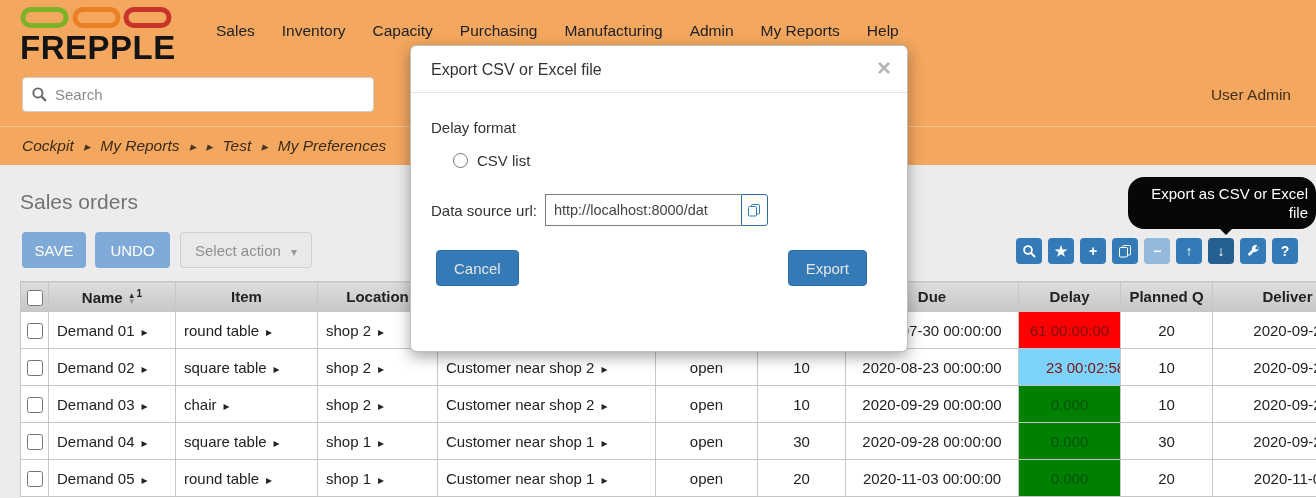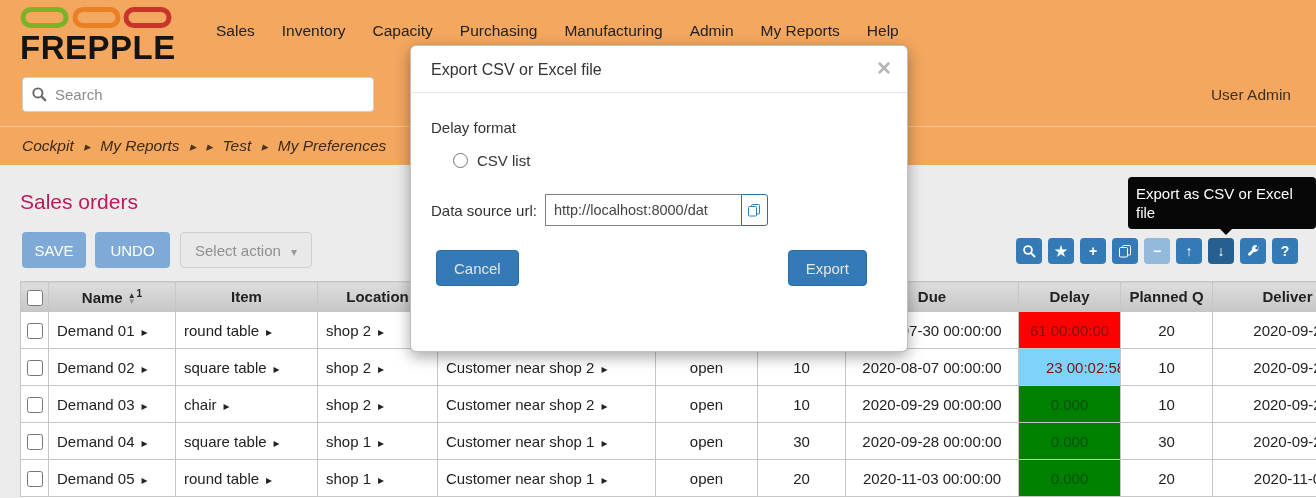--- a/index.html
+++ b/index.html
@@ -23,21 +23,21 @@
   .useradmin { position:absolute; right:25px; top:86px; font-size:15.5px; color:#42301c; cursor:pointer; }
 
   
   .breadcrumb { position:absolute; top:126px; left:0; width:100%; height:39px; background:#f3a75f;
                 border-top:1px solid #f8c68f; display:flex; align-items:center; padding-left:22px;
                 font-size:15.5px; color:#3b2b16; gap:10px;font-style:italic; }
   .breadcrumb a { cursor:pointer; }
   .bc-sep { font-size:13px; color:#4a3620; }
 
   
-  .page-title { position:absolute; left:20px; top:190px; font-size:21px; font-weight:400; color:#be185d; }
+  .page-title { position:absolute; left:20px; top:190px; font-size:21px; font-weight:400; color:#737373; }
   .btn { border:none; border-radius:4px; color:#fff; font-size:15px; cursor:pointer; font-family:inherit; }
   .btn-save { position:absolute; left:22px; top:232px; width:64px; height:36px; background:#7fa9d6; }
   .btn-undo { position:absolute; left:95px; top:232px; width:75px; height:36px; background:#7fa9d6; }
   .btn-select { position:absolute; left:180px; top:232px; height:36px; padding:0 14px;
                 background:#e9e9e9; border:1px solid #cfcfcf; border-radius:4px; color:#8f8f8f;
                 font-size:15px; cursor:pointer; font-family:inherit; }
   .btn-select .dd { font-size:12px; margin-left:6px; color:#9a9a9a; }
 
   .toolbar { position:absolute; right:18px; top:238px; display:flex; gap:6px; z-index:5; }
   .tbtn { width:26px; height:26px; border-radius:4px; background:#337ab7; color:#fff; border:none;
@@ -82,21 +82,21 @@
   .ds-input { width:196px; height:32px; border:1px solid #7e7e7e; border-right:none; padding:0 8px;
               font-size:14.5px; color:#444; outline:none; font-family:inherit; }
   .ds-copy { width:27px; height:32px; border:1px solid #2e6da4; background:#fdfdfd; border-radius:0 3px 3px 0;
              display:flex; align-items:center; justify-content:center; cursor:pointer; padding:0; }
   .modal-footer { display:flex; justify-content:space-between; margin-top:24px; padding:0 40px 0 25px; }
   .mbtn { height:36px; padding:0 17px; background:#337ab7; color:#e5e5e5; border:1px solid #2e6da4;
           border-radius:4px; font-size:15px; cursor:pointer; font-family:inherit; }
 
   
   .tooltip { position:absolute; left:1128px; top:177px; width:188px; background:#070707; color:#fff;
-             font-size:15px; line-height:19px; text-align:left; padding:7px 8px; border-radius:4px; z-index:120; }
+             font-size:15px; line-height:19px; text-align:right; padding:7px 8px; border-radius:16px; z-index:120; }
   .tooltip::after { content:""; position:absolute; left:92px; bottom:-6px;
                     border-left:6px solid transparent; border-right:6px solid transparent; border-top:6px solid #070707; }
 </style>
 </head>
 <body>
 
 <div class="app">
 
   <header class="topbar">
     <div class="logo">
@@ -225,21 +225,21 @@
           <td class="c-del">2020-09-2</td>
         </tr>
         <tr>
           <td class="c-check"><input type="checkbox" style=""></td>
           <td class="al"><span>Demand 02</span><span class="caret">▸</span></td>
           <td class="al"><span>square table</span><span class="caret">▸</span></td>
           <td class="al"><span>shop 2</span><span class="caret">▸</span></td>
           <td class="al"><span>Customer near shop 2</span><span class="caret">▸</span></td>
           <td class="c-status">open</td>
           <td class="c-qty">10</td>
-          <td class="c-due">2020-08-07 00:00:00</td>
+          <td class="c-due">2020-08-23 00:00:00</td>
           <td class="c-delay">
               <div class="delaycell" style="background: #7dd3fc; color: rgb(122, 18, 18); padding-left: 32px;">23 00:02:58</div>
             </td>
           <td class="c-planned">10</td>
           <td class="c-del">2020-09-2</td>
         </tr>
         <tr>
           <td class="c-check"><input type="checkbox" style=""></td>
           <td class="al"><span>Demand 03</span><span class="caret">▸</span></td>
           <td class="al"><span>chair</span><span class="caret">▸</span></td>

